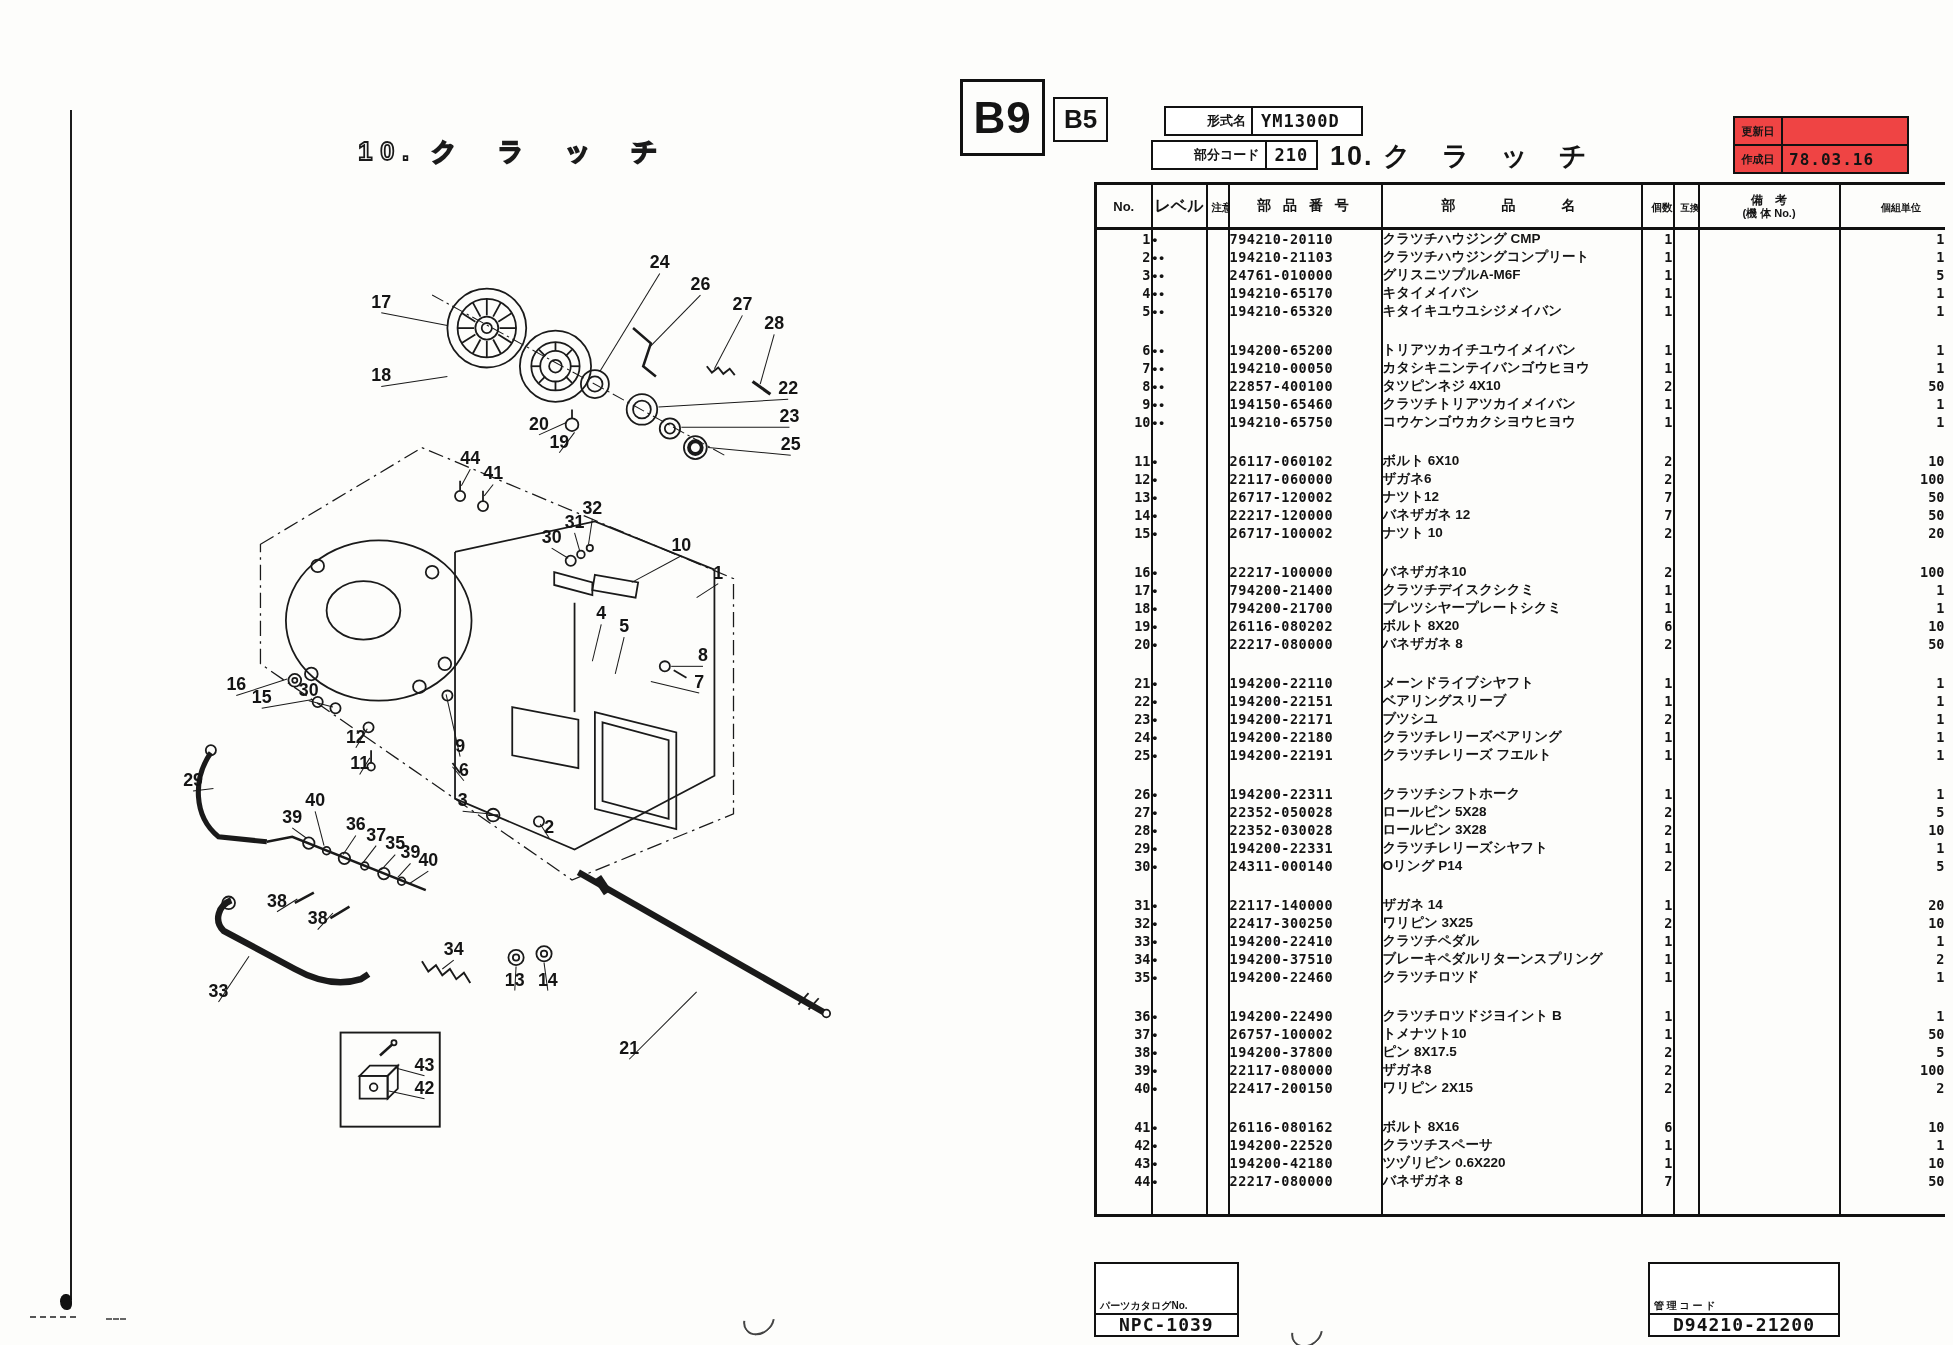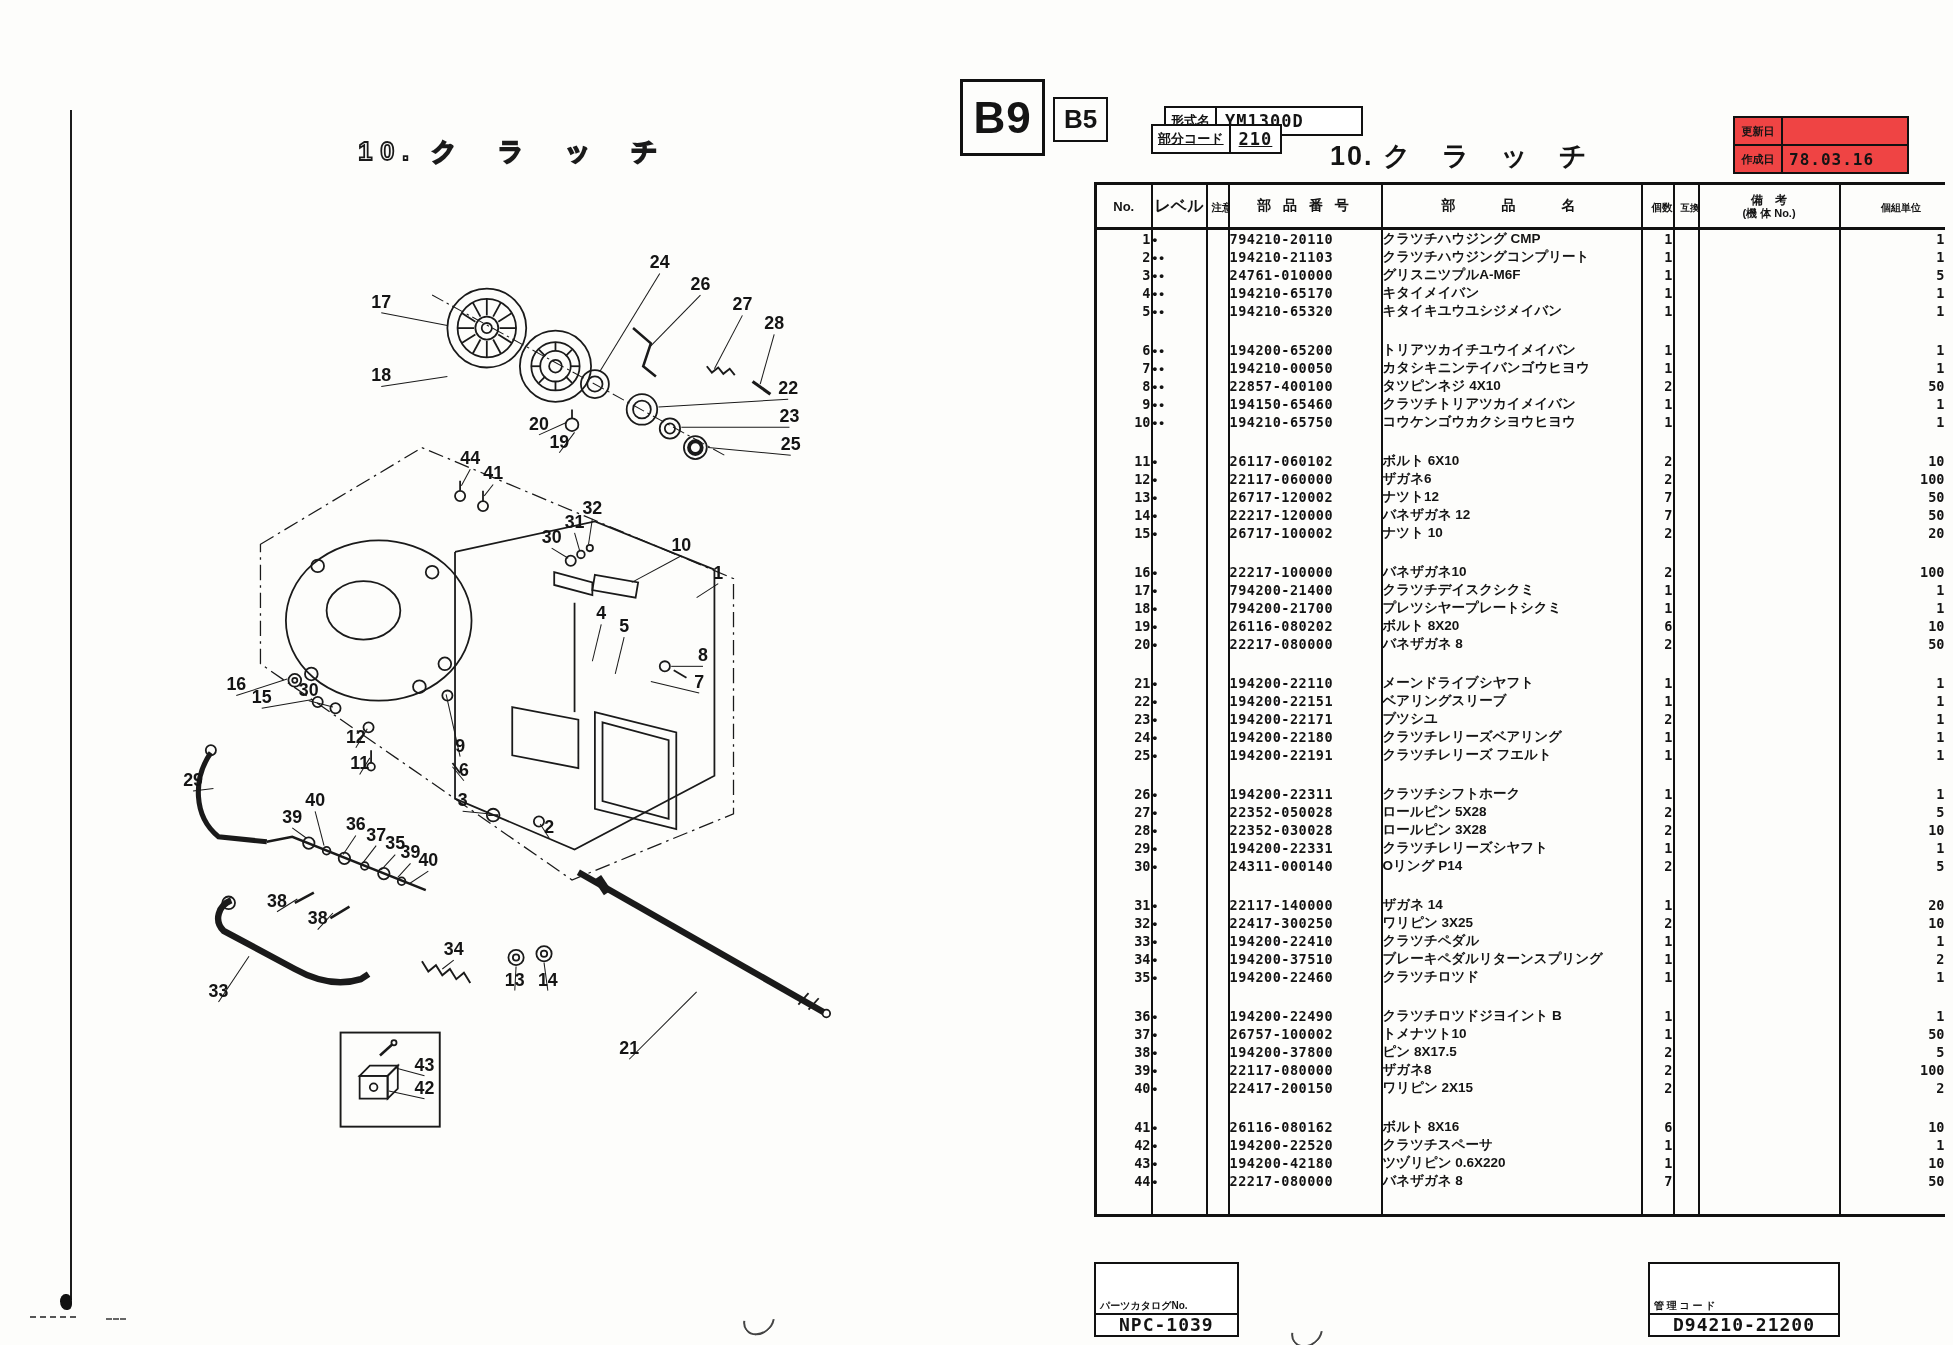--- a/index.html
+++ b/index.html
@@ -14,25 +14,25 @@
   .cmark{width:30px;height:24px;border:2.5px solid #444;border-radius:50%;
          border-top-color:transparent;border-right-color:transparent;background:transparent;transform:rotate(-40deg);}
   .cmark1{left:742px;top:1306px;}
   .cmark2{left:1290px;top:1318px;}
   
   .b9-box{left:960px;top:79px;width:79px;height:71px;border:3px solid #111;
           display:flex;align-items:center;justify-content:center;font-size:44px;letter-spacing:1px;}
   .b5-box{left:1053px;top:97px;width:51px;height:41px;border:2px solid #111;
           display:flex;align-items:center;justify-content:center;font-size:26px;}
   .labelbox{display:flex;border:2px solid #111;background:#fff;}
-  .labelbox .lab{border-right:2px solid #111;padding:1px 5px;font-size:13px;display:flex;align-items:center;white-space:nowrap;}
+  .labelbox .lab{border-right:2px solid #111;padding:1px 5px;font-size:13px;display:flex;align-items:center;white-space:nowrap;margin-left:36px;}
   .labelbox .val{padding:1px 8px;font-size:17px;font-family:"DejaVu Sans Mono","Liberation Mono",monospace;
                  display:flex;align-items:center;letter-spacing:1px;white-space:nowrap;}
   .model-box{left:1164px;top:106px;height:26px;min-width:195px;}
-  .pcode-box{left:1151px;top:124px;height:26px;text-decoration:underline;}
+  .pcode-box{left:1151px;top:140px;height:26px;}
   .sheet-title{left:1330px;top:138px;font-size:27px;letter-spacing:2px;white-space:pre;}
   .datebox{left:1733px;top:116px;width:172px;border:2px solid #111;background:#ef4444;font-size:12px;}
   .datebox .row{display:flex;height:26px;}
   .datebox .row+.row{border-top:2px solid #111;}
   .datebox .dlab{width:46px;border-right:2px solid #111;display:flex;align-items:center;justify-content:center;font-size:11px;}
   .datebox .dval{flex:1;display:flex;align-items:center;padding-left:6px;
                  font-family:"DejaVu Sans Mono","Liberation Mono",monospace;font-size:16px;letter-spacing:1px;}
   
   .ptable{left:1094px;top:182px;width:849px;}
   table.parts{border-collapse:collapse;table-layout:fixed;width:849px;border:3px solid #111;border-right:none;}

